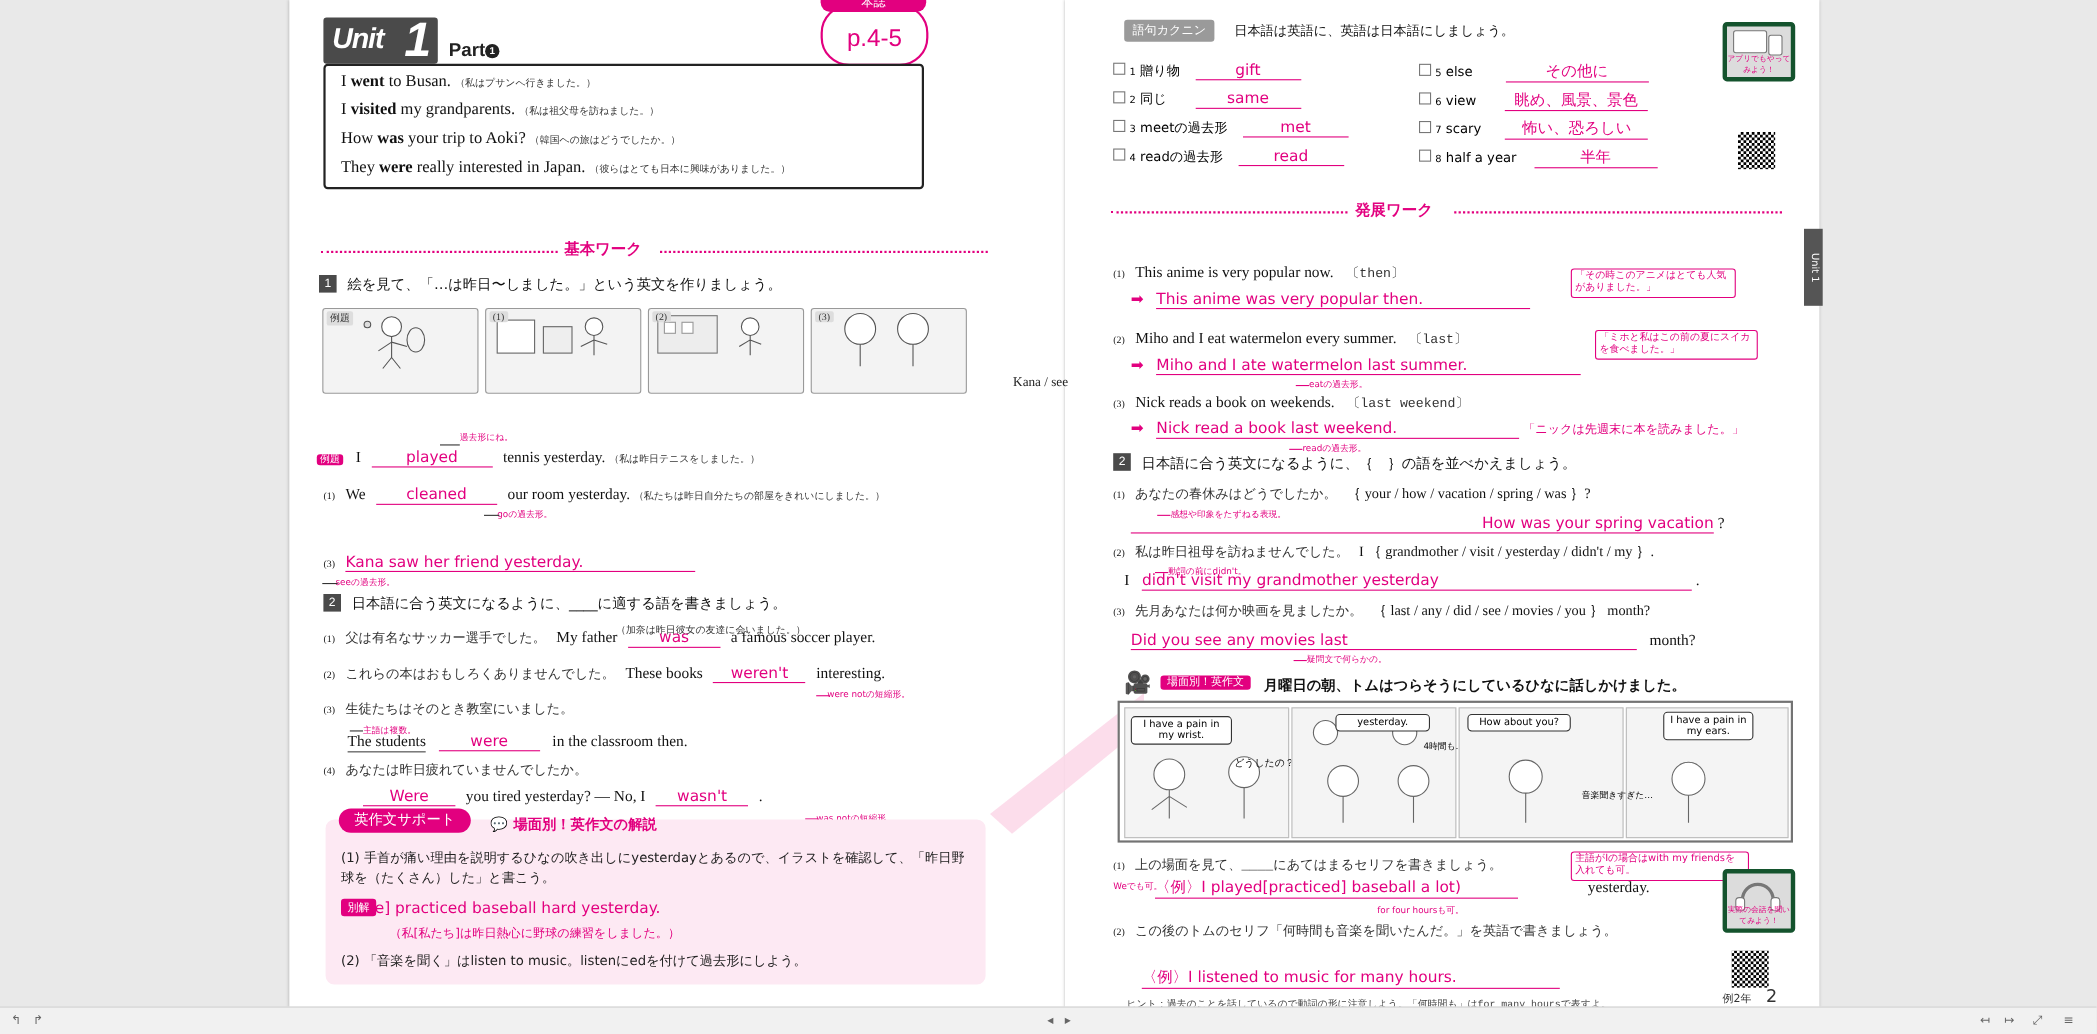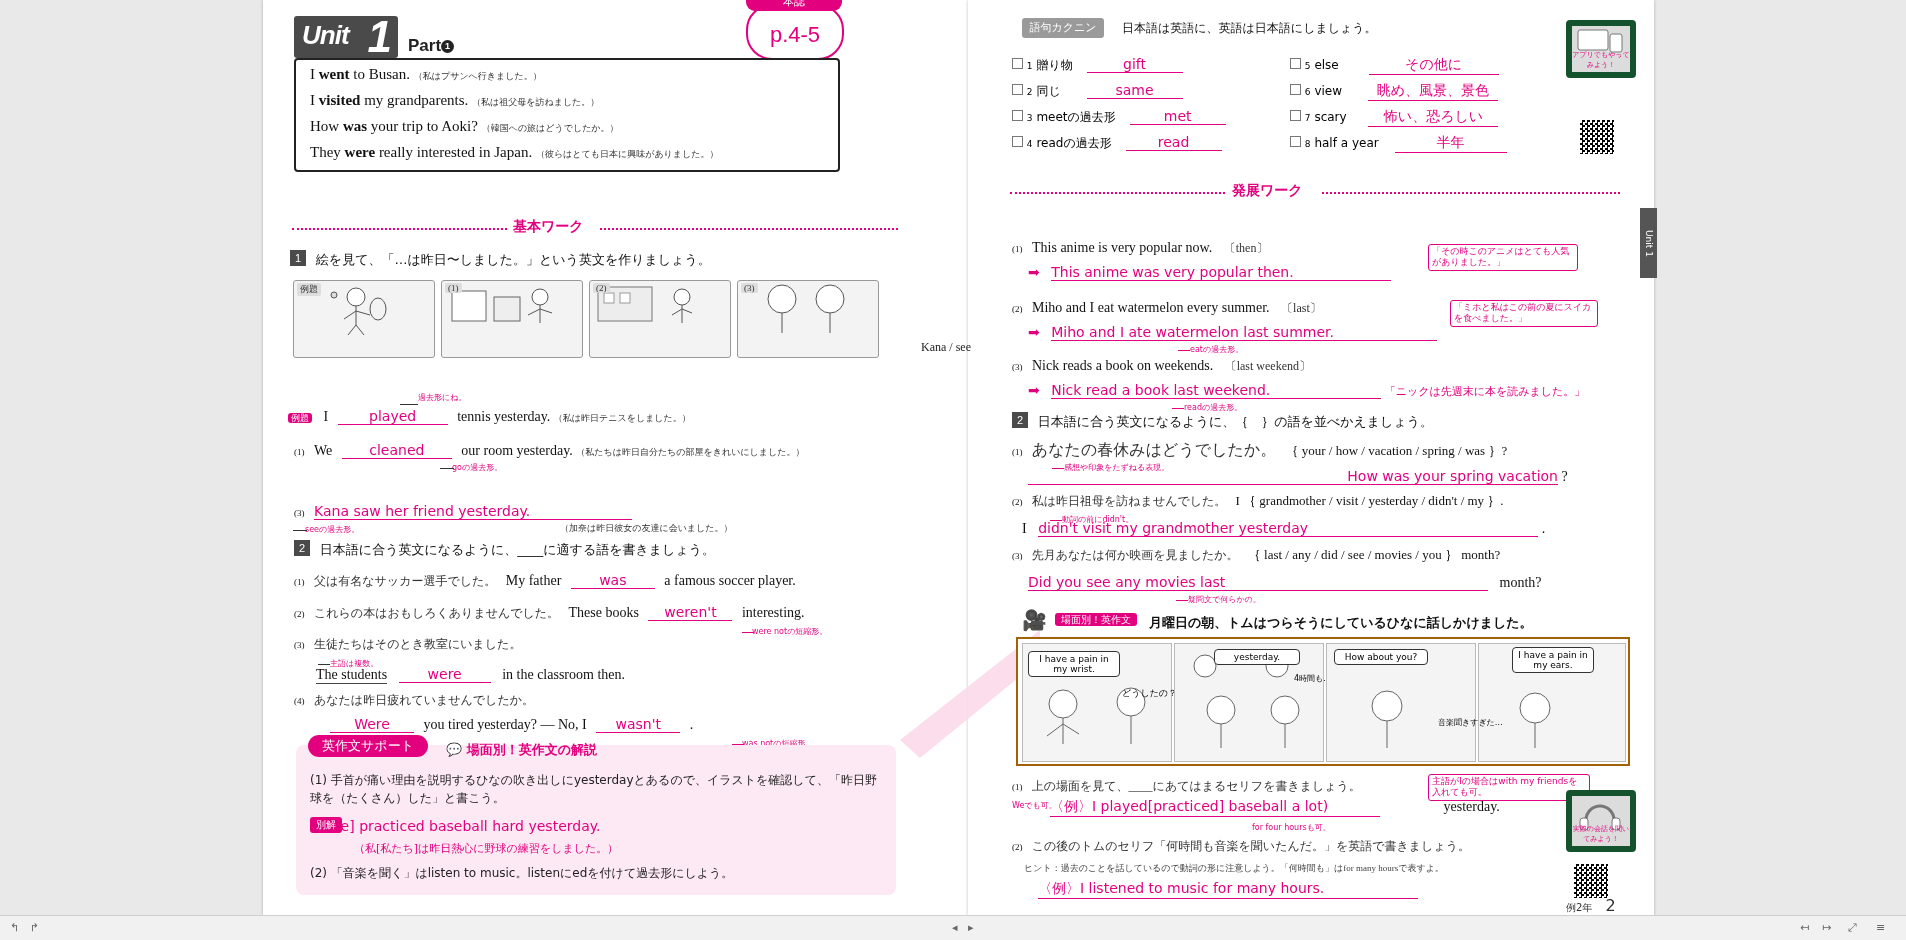--- a/index.html
+++ b/index.html
@@ -11,21 +11,21 @@
   .small{font-size:9px;}
   
   .unitbox{position:absolute;left:294px;top:16px;width:104px;height:42px;background:#4a4a4a;border-radius:3px;color:#fff;}
   .unitbox .u{position:absolute;left:8px;top:4px;font-family:"Liberation Sans",sans-serif;font-weight:bold;font-style:italic;font-size:26px;letter-spacing:-1px;}
   .unitbox .n{position:absolute;right:6px;top:-4px;font-family:"Liberation Sans",sans-serif;font-weight:bold;font-style:italic;font-size:44px;}
   .partlbl{position:absolute;left:408px;top:36px;font-family:"Liberation Sans",sans-serif;font-weight:bold;font-size:17px;color:#222;}
   .circ1{display:inline-block;width:13px;height:13px;border-radius:50%;background:#222;color:#fff;font-size:9px;line-height:13px;text-align:center;vertical-align:2px;font-style:normal;}
   .sentbox{position:absolute;left:294px;top:58px;width:542px;height:110px;border:2px solid #222;border-radius:4px;background:#fff;}
   .sent{position:absolute;font-size:15px;color:#111;}
   .sent b{font-weight:bold;}
-  .jp{font-family:Liberation Serif, serif;font-size:9px;color:#333;}
+  .jp{font-family:Liberation Mono, monospace;font-size:9px;color:#333;margin-top:44px;}
   
   .honshi{position:absolute;left:746px;top:4px;width:94px;height:52px;border:2px solid #e2007f;border-radius:26px;background:#fff;text-align:center;}
   .honshi .t{position:absolute;left:-2px;top:-14px;width:96px;height:19px;background:#e2007f;border-radius:9px;color:#fff;font-family:"DejaVu Sans",sans-serif;font-size:11px;line-height:19px;}
   .honshi .p{position:absolute;left:0;top:16px;width:94px;font-family:"Liberation Sans",sans-serif;font-size:22px;color:#e2007f;}
   
   .dsec{position:absolute;font-family:"DejaVu Sans",sans-serif;font-size:14px;color:#e2007f;font-weight:bold;}
   .dline{position:absolute;border-top:2px dotted #e2007f;}
   .num{display:inline-block;width:16px;height:16px;background:#4a4a4a;color:#fff;font-family:"Liberation Sans",sans-serif;font-size:11px;line-height:16px;text-align:center;vertical-align:2px;}
   .qline{position:absolute;font-family:"DejaVu Sans",sans-serif;font-size:12px;color:#111;}
   .enl{position:absolute;font-size:14px;color:#111;}
@@ -36,25 +36,25 @@
   .pic{position:absolute;border:1px solid #999;background:#f3f3f3;border-radius:3px;}
   .piclbl{position:absolute;bottom:2px;width:100%;text-align:center;font-size:12px;color:#222;}
   .picnum{position:absolute;left:3px;top:2px;font-size:9px;color:#333;background:#ddd;border-radius:2px;padding:0 3px;}
   
   .supbox{position:absolute;left:296px;top:745px;width:600px;height:150px;background:#fde9f3;border-radius:8px;}
   .suptag{position:absolute;left:12px;top:-10px;width:120px;height:22px;background:#e2007f;border-radius:11px;color:#fff;font-family:"DejaVu Sans",sans-serif;font-size:13px;line-height:22px;text-align:center;}
   
   .gokubox{position:absolute;left:1022px;top:18px;width:82px;height:20px;background:#9a9a9a;border-radius:3px;color:#fff;font-family:"DejaVu Sans",sans-serif;font-size:11px;text-align:center;line-height:20px;}
   .chk{display:inline-block;width:9px;height:9px;border:1px solid #777;vertical-align:0px;}
   .tabside{position:absolute;right:-0px;top:208px;width:17px;height:70px;background:#555;color:#fff;font-family:"DejaVu Sans",sans-serif;font-size:9px;writing-mode:vertical-rl;text-align:center;line-height:17px;}
-  .manga{position:absolute;left:1016px;top:637px;width:610px;height:125px;border:2px solid #a16207;background:#fff;}
+  .manga{position:absolute;left:1016px;top:637px;width:610px;height:125px;border:2px solid #737373;background:#fff;}
   .mcell{position:absolute;top:4px;height:117px;border:1px solid #bbb;background:#f4f4f4;}
   .bub{position:absolute;background:#fff;border:1px solid #333;border-radius:4px;font-size:9px;font-family:"DejaVu Sans",sans-serif;text-align:center;padding:2px 3px;}
   .qr{position:absolute;background:repeating-conic-gradient(#000 0% 25%, #fff 0% 50%) 0 0/5px 5px;border:2px solid #fff;}
-  .devbtn{position:absolute;background:#dcdcdc;border:6px solid #14532d;border-radius:4px;}
+  .devbtn{position:absolute;background:#dcdcdc;border:4px solid #14532d;border-radius:4px;}
   .devbtn .cap{position:absolute;left:0;bottom:2px;width:100%;text-align:center;font-family:"DejaVu Sans",sans-serif;font-size:7px;color:#e2007f;}
   .toolbar{position:absolute;left:0;bottom:0;width:1906px;height:24px;background:#f1f1f1;border-top:1px solid #cfcfcf;}
   .tb{position:absolute;font-size:11px;color:#666;font-family:"DejaVu Sans",sans-serif;}
   .ribbon{position:absolute;background:#e2007f;color:#fff;font-family:"DejaVu Sans",sans-serif;font-size:10px;border-radius:3px;padding:1px 6px;}
   .pinkline{position:absolute;border-bottom:1px solid #e2007f;}
   .blackline{position:absolute;border-bottom:1px solid #333;}
   .callout{position:absolute;font-family:"DejaVu Sans",sans-serif;font-size:9px;color:#e2007f;background:#fff;border:1px solid #e2007f;border-radius:3px;padding:1px 3px;line-height:1.25;}
   .arrowr{font-family:"DejaVu Sans",sans-serif;color:#e2007f;}
 </style>
 </head>
@@ -355,21 +355,21 @@
   <div class="note" style="left:1184px;top:402px;">readの過去形。</div>
   <div class="pinkline" style="left:1172px;top:408px;width:12px;"></div>
 
   <div class="qline" style="left:1012px;top:412px;">
     <span class="num">2</span>
     <span style="margin-left:6px;font-size:13px;">日本語に合う英文になるように、｛　｝の語を並べかえましょう。</span>
   </div>
 
   <div class="enl" style="left:1012px;top:440px;font-size:13px;">
     <span class="small">(1)</span>
-    <span class="jp" style="font-size:16px;margin-left:6px;">あなたの春休みはどうでしたか。</span>
+    <span class="jp" style="font-size:12px;margin-left:6px;">あなたの春休みはどうでしたか。</span>
     <span style="margin-left:6px;">｛ your / how / vacation / spring / was ｝?</span>
   </div>
   <div class="note" style="left:1064px;top:462px;">感想や印象をたずねる表現。</div>
   <div class="pinkline" style="left:1052px;top:468px;width:12px;"></div>
   <div class="enl" style="left:1028px;top:468px;">
     <span class="hw" style="width:530px;text-align:right;">How was your spring vacation</span>
     <span>?</span>
   </div>
 
   <div class="enl" style="left:1012px;top:492px;font-size:13px;">

